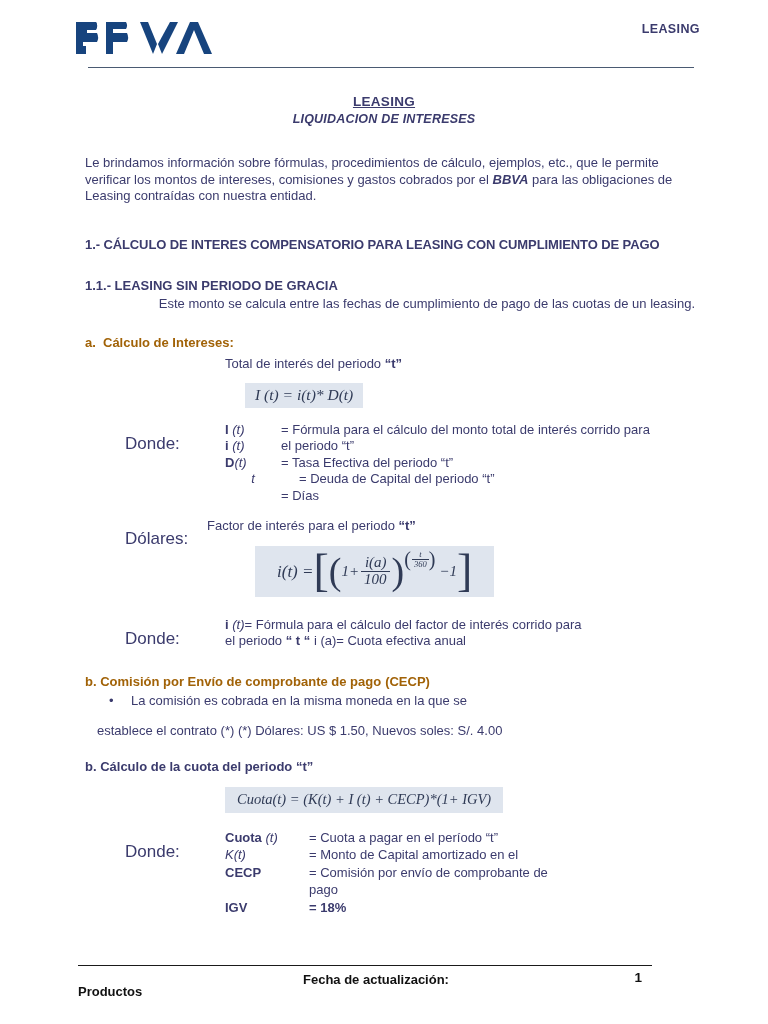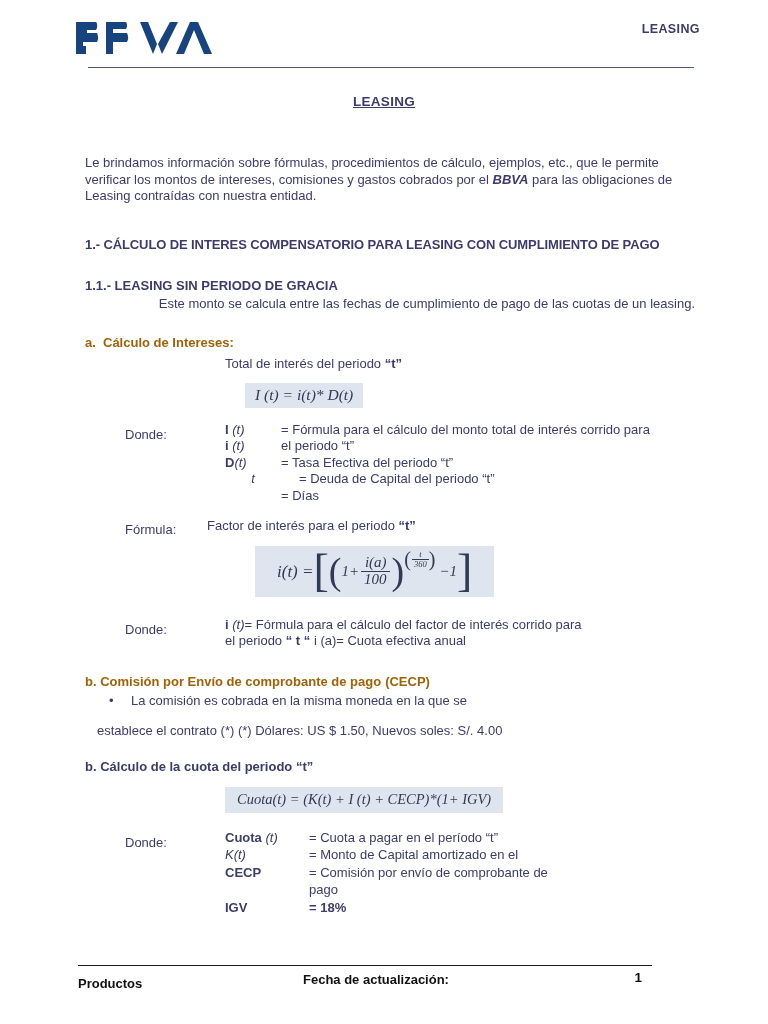--- a/index.html
+++ b/index.html
@@ -211,22 +211,22 @@
     top: -12px;
     line-height: 1;
     color: #2f3a55;
   }
 
   
   .deflist { position: relative; }
   .def-label {
     position: absolute;
     left: 40px;
-    top: 5px;
-    font-size: 13px;
+    top: 12px;
+    font-size: 17px;
     color: #3b3b6d;
   }
   .def-rows {
     margin-left: 140px;
     position: relative;
   }
   .def-row {
     display: flex;
     align-items: flex-start;
     line-height: 16.5px;
@@ -265,21 +265,21 @@
   .footer {
     position: absolute;
     left: 78px;
     top: 972px;
     width: 574px;
     height: 52px;
     color: #111111;
     font-size: 13px;
     font-weight: bold;
   }
-  .footer-col-1 { position: absolute; left: 0; top: 4px; }
+  .footer-col-1 { position: absolute; left: 0; top: 12px; }
   .footer-col-2 { position: absolute; left: 225px; top: 0; }
   .footer-page { position: absolute; right: 10px; top: -2px; font-size: 13.5px; }
   .footer-line2 { position: absolute; left: 0; top: 18px; width: 574px; height: 34px; overflow: hidden; }
   .footer-line2 .c1 { position: absolute; left: 0; top: 0; }
   .footer-line2 .c2 { position: absolute; left: 225px; top: 0; }
 </style>
 </head>
 <body>
 
 <div class="page">
@@ -306,20 +306,21 @@
           <path d="M116,4 h8 l14,32 h-8 l-10,-24 l-10,24 h-8 z"></path>
         </g>
       </svg>
     </div>
     <div class="header-right">LEASING</div>
     <div class="header-rule"></div>
   </div>
 
   <div class="title-block">
     <div class="doc-title">LEASING</div>
+    <div class="doc-subtitle">LIQUIDACION DE INTERESES</div>
   </div>
 
   <div class="content">
 
     <p class="para" style="margin-bottom:0;">
       <span>Le brindamos información sobre fórmulas, procedimientos de cálculo, ejemplos, etc., que le permite verificar los montos de intereses, comisiones y gastos cobrados por el </span><b>BBVA</b><span> para las obligaciones de Leasing contraídas con nuestra entidad.</span>
     </p>
 
     <p class="h1" style="margin-top:32px;">1.- CÁLCULO DE INTERES COMPENSATORIO PARA LEASING CON CUMPLIMIENTO DE PAGO</p>
 
@@ -358,21 +359,21 @@
           <span class="def-desc">= Deuda de Capital del periodo “t”</span>
         </div>
         <div class="def-row">
           <span class="def-sym"></span>
           <span class="def-desc">= Días</span>
         </div>
       </div>
     </div>
 
     <div class="deflist" style="margin-top:13px;">
-      <div class="def-label">Fórmula:</div>
+      <div class="def-label">Dólares:</div>
     </div>
     <p class="centered-line" style="margin-top:4px;margin-left:122px;">
       <span>Factor de interés para el periodo </span><b>“t”</b>
     </p>
 
     <div style="margin-top:12px;">
       <span class="formula-box fb-2">
         <span class="mrow">
           <span>i(t) =</span>
           <span class="bracket">[</span>

